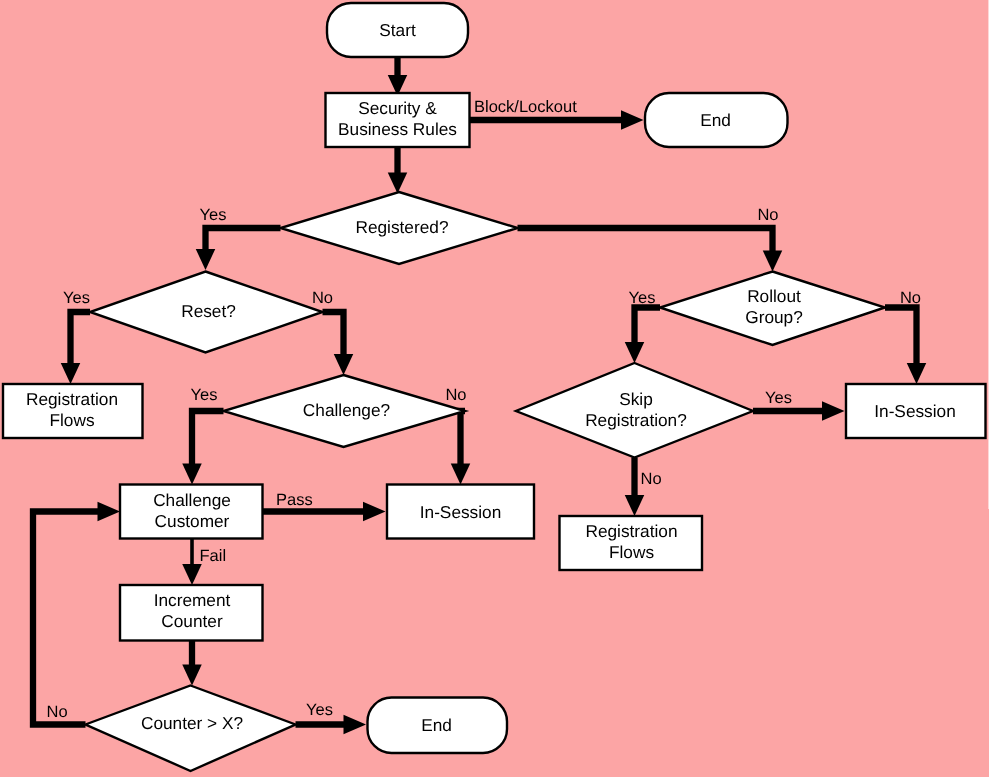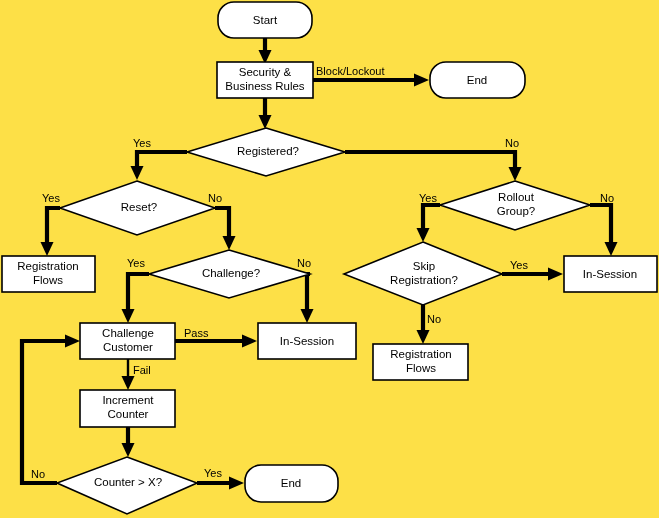--- a/index.html
+++ b/index.html
@@ -11,21 +11,21 @@
   body {
     width: 659px;
     height: 518px;
     font-family: "Liberation Sans", sans-serif;
     overflow: hidden;
   }
   #flow-root {
     position: relative;
     width: 659px;
     height: 518px;
-    background: #fde047;
+    background: #fca5a5;
   }
   svg#flowchart {
     display: block;
     width: 659px;
     height: 518px;
   }
   .node-shape {
     fill: #ffffff;
     stroke: #000000;
     stroke-width: 1.6;

